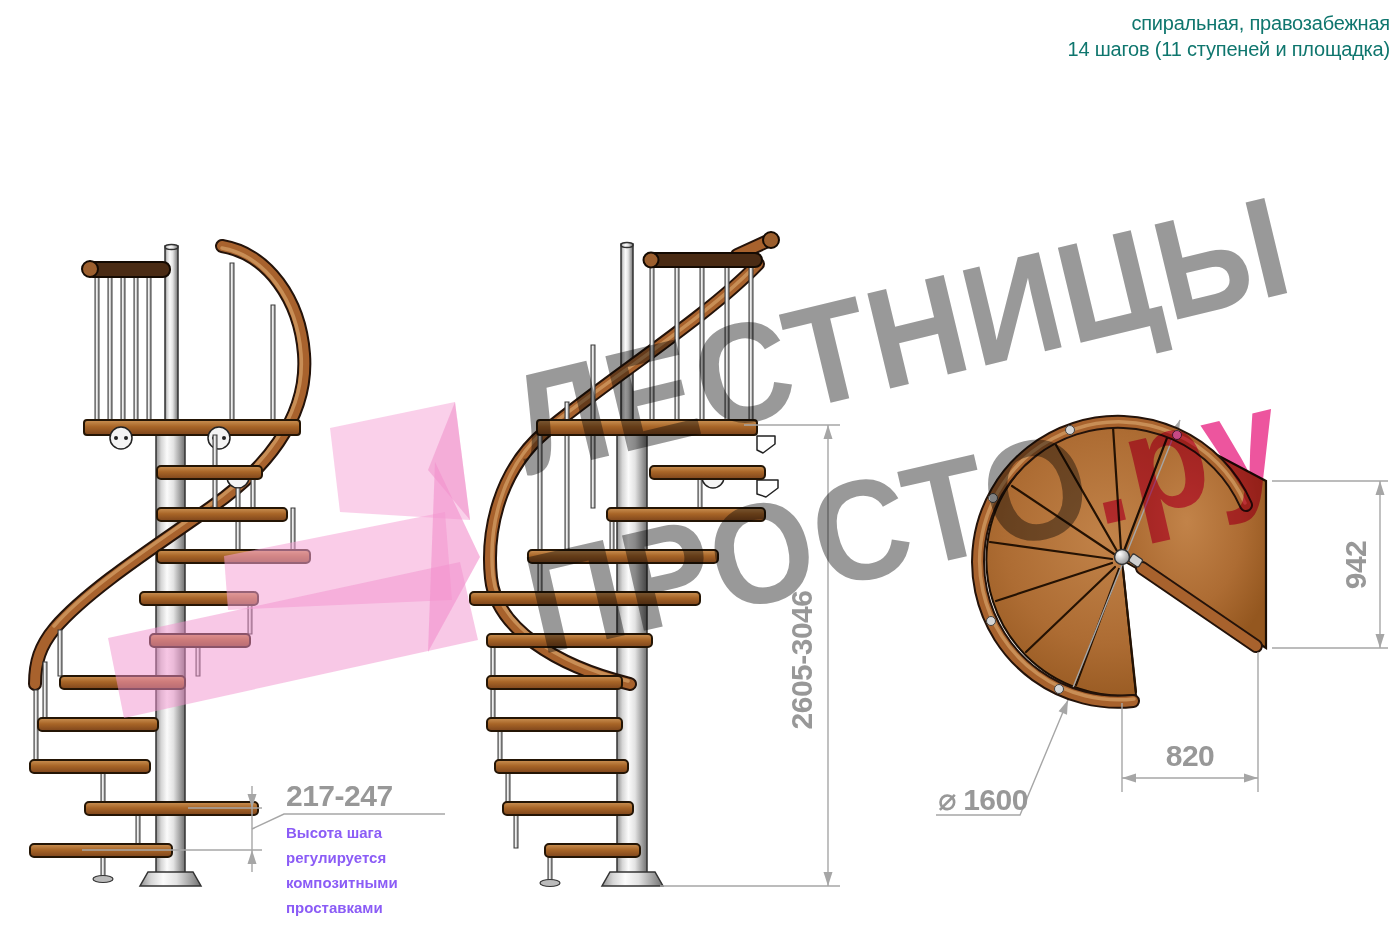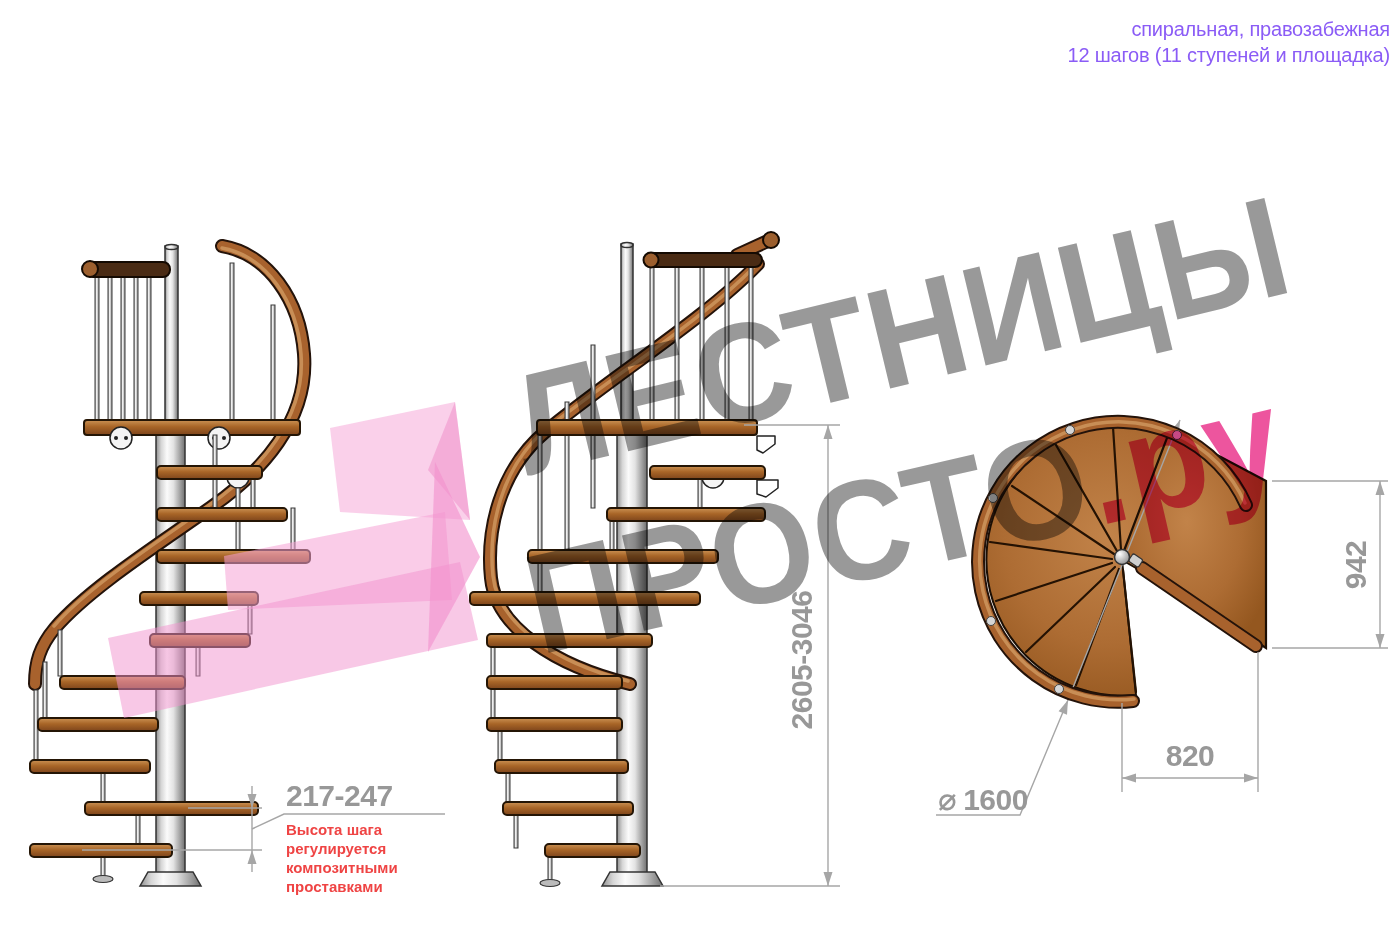--- a/index.html
+++ b/index.html
@@ -1,31 +1,31 @@
 <!DOCTYPE html>
 <html><head>
 <meta charset="utf-8">
 <style>
   html,body{margin:0;padding:0;background:#fff;}
   #canvas{position:relative;width:1400px;height:951px;background:#fff;overflow:hidden;
           font-family:"Liberation Sans",sans-serif;}
   
-  .hdr{position:absolute;top:16px;right:10px;text-align:right;color:#8b5cf6;
+  .hdr{position:absolute;top:10px;right:10px;text-align:right;color:#0f766e;
        font-size:20px;line-height:26px;letter-spacing:-0.2px;}
   
   .wm{position:absolute;white-space:nowrap;font-weight:700;pointer-events:none;
       mix-blend-mode:multiply;z-index:30;}
   .wm1{left:480px;top:256px;width:820px;font-size:142px;letter-spacing:2px;
        transform:rotate(-13.5deg) scaleX(.94);transform-origin:center;color:rgba(90,90,90,.62);}
   .wm2{left:492px;top:432px;width:880px;font-size:142px;letter-spacing:2px;
        transform:rotate(-13deg) scaleX(.94);transform-origin:center;color:rgba(90,90,90,.62);}
   .wm-pink{color:rgba(230,20,120,.72);}
   
-  .note{position:absolute;left:286px;top:820px;width:140px;color:#ef4444;
-        font-size:15px;line-height:19px;font-weight:700;white-space:pre-line;}
+  .note{position:absolute;left:286px;top:820px;width:140px;color:#8b5cf6;
+        font-size:15px;line-height:25px;font-weight:700;white-space:pre-line;}
   
   svg{position:absolute;left:0;top:0;}
   .step{fill:url(#woodV);stroke:#241505;stroke-width:2;}
   .col{fill:url(#colGrad);stroke:#333;stroke-width:1.5;}
   .rod{fill:url(#rodGrad);stroke:#3a3a3a;stroke-width:1;}
   .railO{fill:none;stroke:#24130a;stroke-width:14;stroke-linecap:round;}
   .railI{fill:none;stroke:#a8622d;stroke-width:10;stroke-linecap:round;}
   .railH{fill:none;stroke:#cf9a60;stroke-width:3.5;stroke-linecap:round;opacity:.8;}
   .darkbar{fill:#4a2b14;stroke:#140a02;stroke-width:2;}
   .disc{fill:#f4f4f4;stroke:#222;stroke-width:1.5;}
@@ -307,21 +307,21 @@
       <polygon class="dimarr" points="1258,778 1244,773.5 1244,782.5"></polygon>
       <text class="dimtxt" x="1190" y="766" text-anchor="middle">820</text>
     </g>
 
     <text class="dimtxt" x="938" y="810"><tspan class="sym">⌀</tspan><tspan dx="7">1600</tspan></text>
   </g>
 </svg>
 
   <div class="hdr">
     <div>спиральная, правозабежная</div>
-    <div>12 шагов (11 ступеней и площадка)</div>
+    <div>14 шагов (11 ступеней и площадка)</div>
   </div>
 
   <div class="note">Высота шага
 регулируется
 композитными
 проставками</div>
 
   <div class="wm wm1">ЛЕСТНИЦЫ</div>
   <div class="wm wm2"><span>ПРОСТО</span><span class="wm-pink">.ру</span></div>
 

